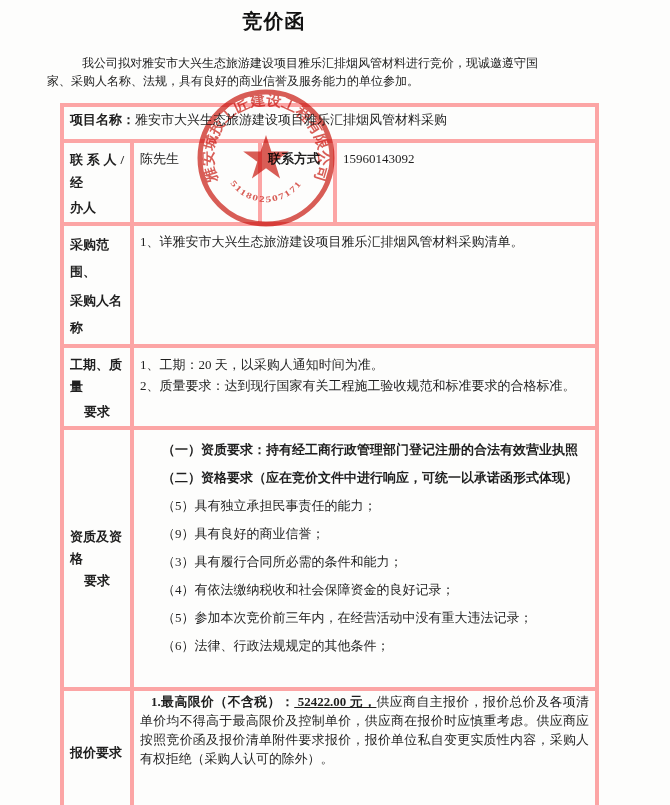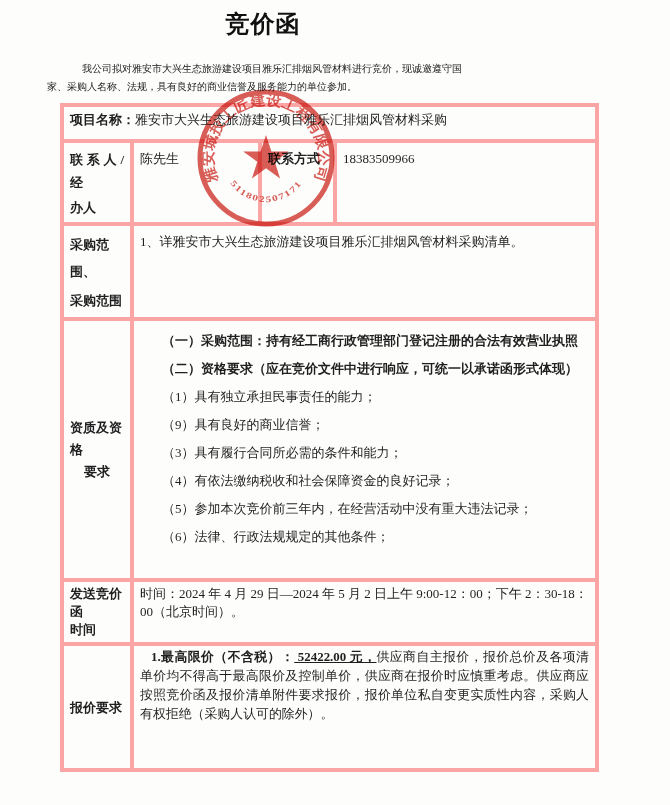--- a/index.html
+++ b/index.html
@@ -6,24 +6,24 @@
   body{
     width:670px;height:805px;
     background:#ffffff;
     font-family:"Liberation Serif","DejaVu Serif",serif;
     color:#1f1f1f;
     -webkit-font-smoothing:antialiased;
   }
   .page{position:relative;width:670px;height:805px;background:#fdfdfc;overflow:hidden;}
 
   .doc-title{
-    position:absolute;top:8px;left:5px;width:516px;
-    text-align:center;font-size:24px;font-weight:bold;letter-spacing:1px;color:#111;
+    position:absolute;top:8px;left:16px;width:516px;
+    text-align:center;font-size:20px;font-weight:bold;letter-spacing:1px;color:#111;
   }
-  .intro{position:absolute;top:60px;left:47px;font-size:10px;line-height:18px;color:#222;}
+  .intro{position:absolute;top:54px;left:47px;font-size:12px;line-height:18px;color:#222;}
   .intro .l1{padding-left:35px;white-space:nowrap;}
   .intro .l2{white-space:nowrap;}
 
   .tbl-wrap{position:absolute;left:60px;top:103px;}
   table.bid{
     border-collapse:collapse;table-layout:fixed;width:535px;
     border:1.5px solid #3a3a3a;
     font-size:13px;color:#1f1f1f;
   }
   table.bid td{
@@ -91,57 +91,60 @@
       </tr>
 
 
       <tr style="height:53px">
         <td class="lbl contact-lbl">
           <div class="spread">联系人/经</div>
           <div>办人</div>
         </td>
         <td class="contact-val">陈先生</td>
         <td class="lbl contact-val">联系方式</td>
-        <td class="contact-val">18383509966</td>
+        <td class="contact-val">15960143092</td>
       </tr>
 
 
       <tr style="height:54px">
         <td class="lbl scope-lbl">
           <div>采购范围、</div>
-          <div>采购范围</div>
+          <div>采购人名称</div>
         </td>
         <td colspan="3" style="padding-top:6px">1、详雅安市大兴生态旅游建设项目雅乐汇排烟风管材料采购清单。</td>
       </tr>
 
+      <tr style="height:55px">
+        <td class="lbl sched-lbl">
+          <div>工期、质量</div>
+          <div class="c">要求</div>
+        </td>
+        <td colspan="3" class="sched-cell">
+          <div>1、工期：20 天，以采购人通知时间为准。</div>
+          <div>2、质量要求：达到现行国家有关工程施工验收规范和标准要求的合格标准。</div>
+        </td>
+      </tr>
 
       <tr style="height:261px">
         <td class="lbl qual-lbl">
           <div>资质及资格</div>
           <div class="c">要求</div>
         </td>
         <td colspan="3" class="qual-cell">
-          <div class="item bold">（一）采购范围：持有经工商行政管理部门登记注册的合法有效营业执照</div>
+          <div class="item bold">（一）资质要求：持有经工商行政管理部门登记注册的合法有效营业执照</div>
           <div class="item bold">（二）资格要求（应在竞价文件中进行响应，可统一以承诺函形式体现）</div>
-          <div class="item">（1）具有独立承担民事责任的能力；</div>
+          <div class="item">（5）具有独立承担民事责任的能力；</div>
           <div class="item">（9）具有良好的商业信誉；</div>
           <div class="item">（3）具有履行合同所必需的条件和能力；</div>
           <div class="item">（4）有依法缴纳税收和社会保障资金的良好记录；</div>
           <div class="item">（5）参加本次竞价前三年内，在经营活动中没有重大违法记录；</div>
           <div class="item">（6）法律、行政法规规定的其他条件；</div>
         </td>
       </tr>
 
-      <tr style="height:38px">
-        <td class="lbl send-lbl">
-          <div>发送竞价函</div>
-          <div>时间</div>
-        </td>
-        <td colspan="3" style="line-height:18px;padding-top:3px">时间：2024 年 4 月 29 日—2024 年 5 月 2 日上午 9:00-12：00；下午 2：30-18：00（北京时间）。</td>
-      </tr>
 
       <tr style="height:126px">
         <td class="lbl" style="vertical-align:middle">报价要求</td>
         <td colspan="3" class="quote-cell">
           <p><span class="bold">1.最高限价（不含税）：</span><span class="u"> 52422.00 元，</span><span>供应商自主报价，报价总价及各项清单价均不得高于最高限价及控制单价，供应商在报价时应慎重考虑。供应商应按照竞价函及报价清单附件要求报价，报价单位私自变更实质性内容，采购人有权拒绝（采购人认可的除外）。</span></p>
 
         </td>
       </tr>
     </tbody>
       </table>

